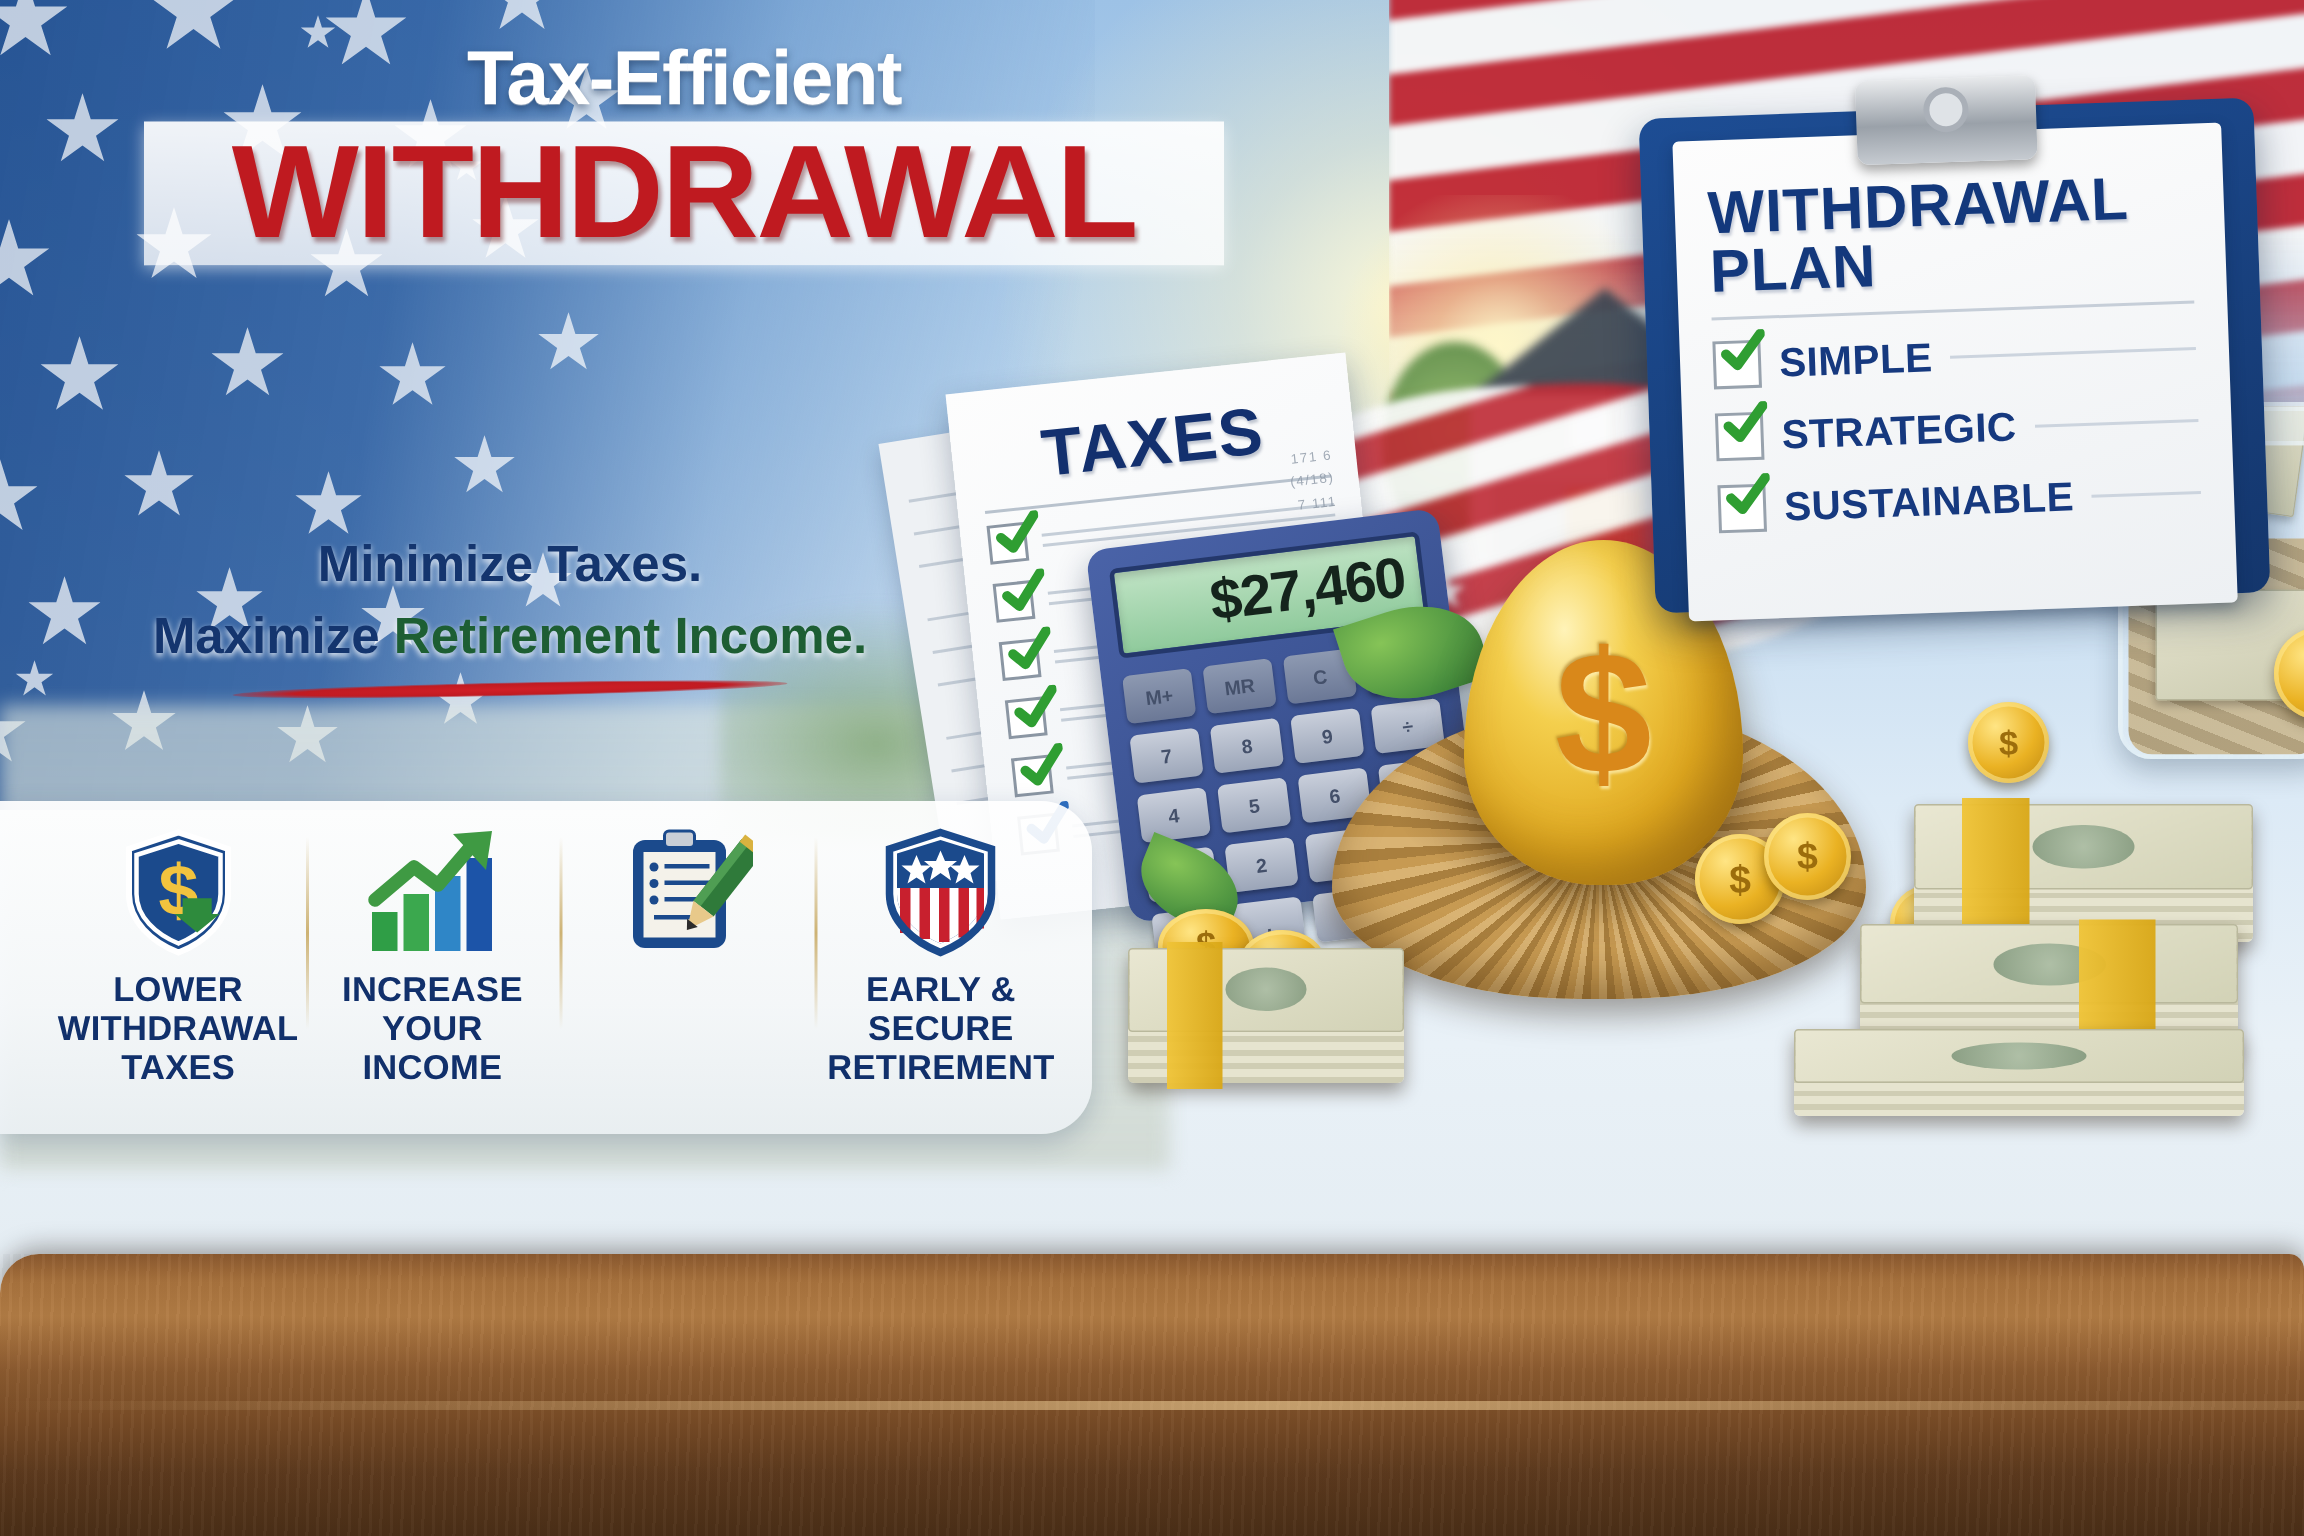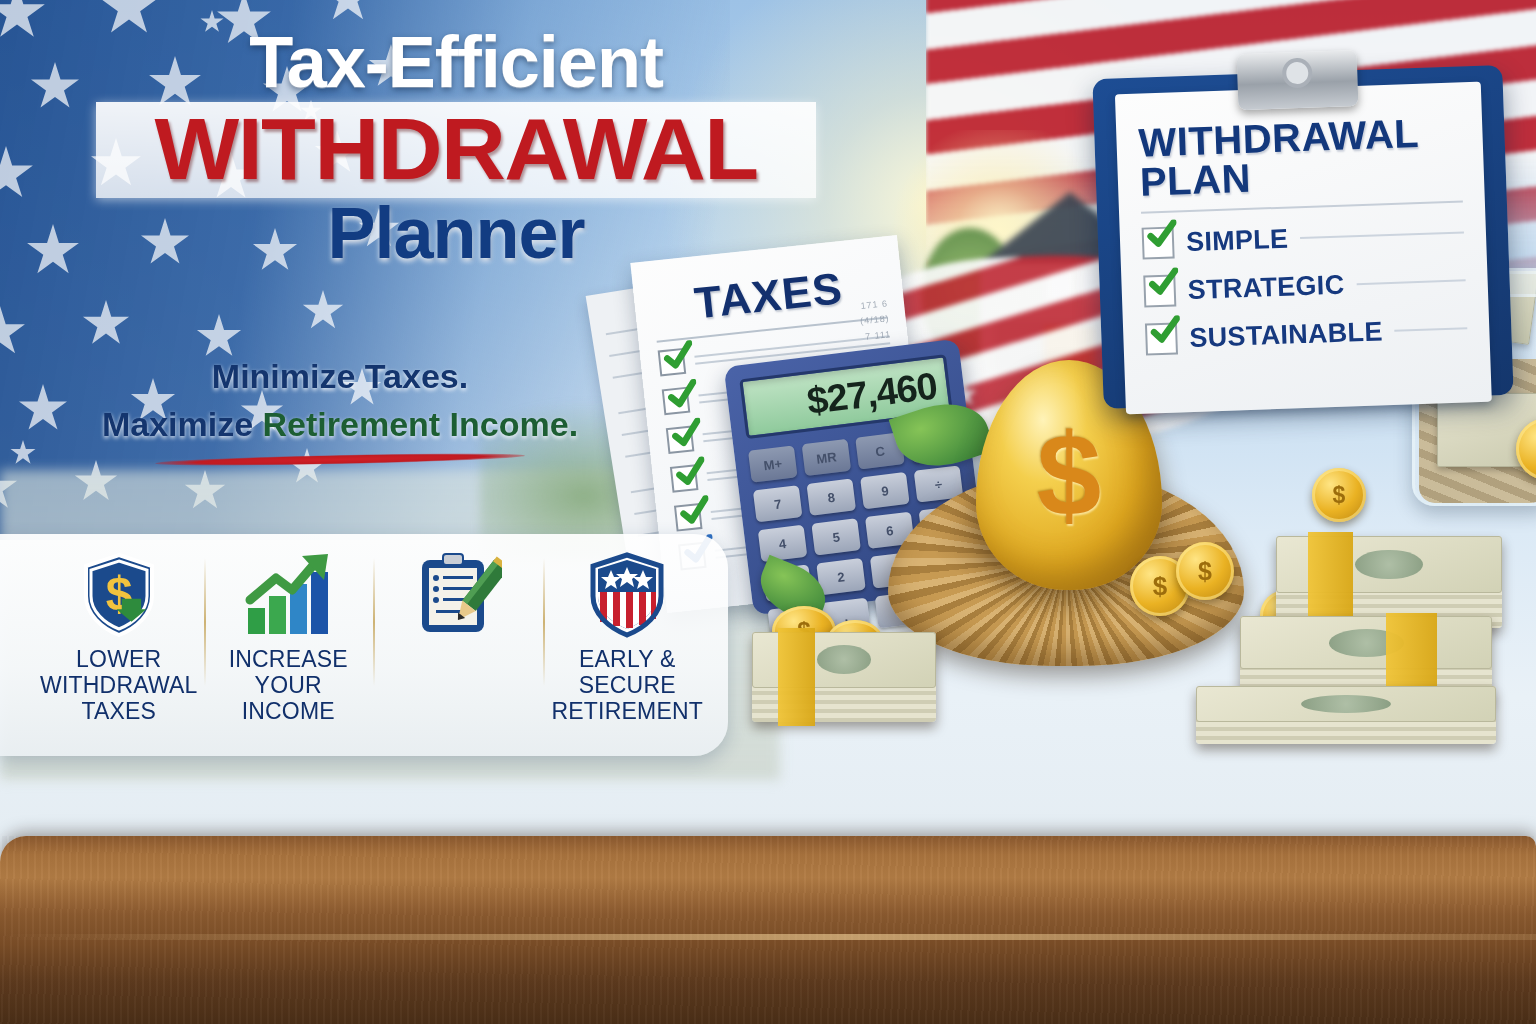--- a/index.html
+++ b/index.html
@@ -79,21 +79,21 @@
   }
   .bg-trees{
     position:absolute;left:480px;top:400px;width:260px;height:160px;
     background:radial-gradient(ellipse at 40% 60%,rgba(120,160,105,.75),rgba(150,180,130,0) 70%);
     filter:blur(5px);
   }
 
   
   .title-wrap{position:absolute;left:96px;top:26px;width:720px;text-align:center;z-index:9;}
   .t-line1{
-    font-size:72px;font-weight:700;color:#ffffff;letter-spacing:-1px;line-height:1;
+    font-size:51px;font-weight:700;color:#ffffff;letter-spacing:-1px;line-height:1;
     text-shadow:0 3px 6px rgba(20,45,80,.55),0 1px 0 rgba(255,255,255,.6);
   }
   .t-band{
     margin-top:4px;background:linear-gradient(180deg,rgba(255,255,255,.93),rgba(255,255,255,.80));
     padding:2px 0 4px;box-shadow:0 2px 10px rgba(255,255,255,.55);
   }
   .t-line2{
     font-size:88px;font-weight:700;color:#bf1a20;line-height:1.02;letter-spacing:-1.5px;
     text-shadow:2px 3px 3px rgba(90,10,12,.42);
     transform:scaleX(1.02);
@@ -125,21 +125,21 @@
     box-shadow:0 6px 18px rgba(30,60,100,.22);
     display:flex;align-items:flex-start;padding:18px 16px 0 34px;
   }
   .feat{position:relative;flex:1;text-align:center;padding:0 4px;}
   .feat + .feat::before{
     content:"";position:absolute;left:0;top:6px;width:2px;height:128px;
     background:linear-gradient(180deg,rgba(200,168,92,0),rgba(198,166,92,.85),rgba(200,168,92,0));
   }
   .feat-ico{height:86px;display:flex;align-items:center;justify-content:center;margin-bottom:8px;}
   .feat-label{
-    font-size:23px;font-weight:400;color:#11306b;line-height:1.13;letter-spacing:.2px;
+    font-size:23px;font-weight:700;color:#11306b;line-height:1.13;letter-spacing:.2px;
     text-transform:uppercase;
   }
 
   
   .collage{position:absolute;left:600px;top:0;width:936px;height:790px;z-index:6;}
 
   
   .paper-back{
     position:absolute;left:8px;top:280px;width:180px;height:300px;background:#eef1f4;
     transform:rotate(-9deg);box-shadow:0 6px 14px rgba(20,40,70,.25);
@@ -594,21 +594,20 @@
       <div class="clip-metal"></div>
     </div>
 
   </div>
 
   <div class="title-wrap">
     <div class="t-line1">Tax-Efficient</div>
     <div class="t-band">
       <div class="t-line2">WITHDRAWAL</div>
     </div>
-    <div class="t-line3">Planner</div>
   </div>
 
   <div class="subtitle">
     <div class="sub-line">Minimize Taxes.</div>
     <div class="sub-line"><span>Maximize </span><span class="sub-green">Retirement Income.</span></div>
     <div class="sub-underline"></div>
   </div>
 
   <div class="features">
 

